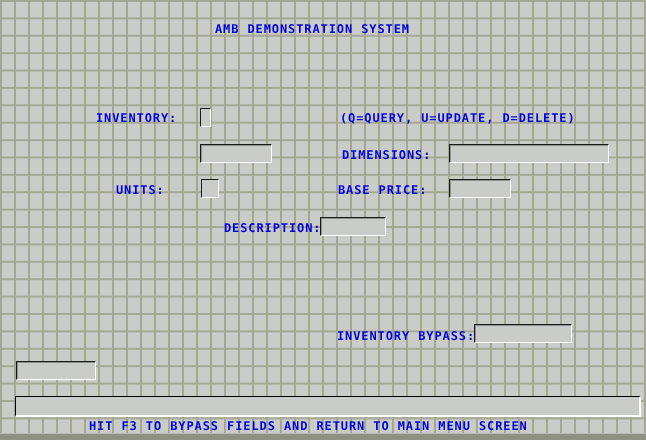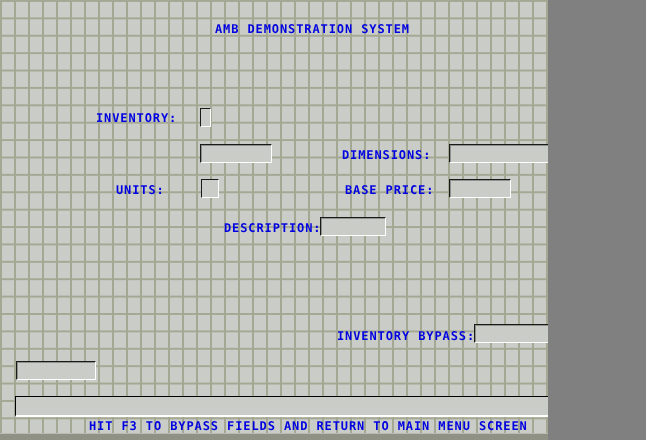--- a/index.html
+++ b/index.html
@@ -3,21 +3,21 @@
 <meta charset="utf-8">
 <title>AMB Demonstration System - Parts Update Screen</title>
 <style>
   html, body {
     margin: 0;
     padding: 0;
     background: #808080;
   }
   #screen {
     position: relative;
-    width: 548px;
+    width: 646px;
     height: 440px;
     overflow: hidden;
     font-family: "DejaVu Sans Mono", "Liberation Mono", monospace;
     
     background-color: #c9ccc7;
     background-image:
       linear-gradient(to right, #a4a893 0px, #a4a893 2px, transparent 2px),
       linear-gradient(to bottom, #a4a893 0px, #a4a893 2px, transparent 2px);
     background-size: 14px 17.4px;
     background-position: 0 0;
@@ -74,30 +74,31 @@
 </style>
 </head>
 <body>
 
 <div id="screen">
 
   <div class="txt" style="left:215px; top:22px;">AMB DEMONSTRATION SYSTEM</div>
 
   <div class="txt" style="left:96px; top:111px;">INVENTORY:</div>
   <div class="field tiny" style="left:200px; top:108px; width:11px; height:19px;"></div>
+  <div class="txt" style="left:340px; top:111px;">(Q=QUERY, U=UPDATE, D=DELETE)</div>
 
   <div class="field" style="left:200px; top:144px; width:72px; height:19px;"></div>
 
   <div class="txt" style="left:342px; top:148px;">DIMENSIONS:</div>
   <div class="field" style="left:449px; top:144px; width:160px; height:19px;"></div>
 
   <div class="txt" style="left:96px; top:183px;padding-left:20px;">UNITS:</div>
   <div class="field tiny" style="left:201px; top:179px; width:18px; height:19px;"></div>
 
-  <div class="txt" style="left:345px; top:183px;">BASE PRICE:</div>
+  <div class="txt" style="left:338px; top:183px;">BASE PRICE:</div>
   <div class="field" style="left:449px; top:179px; width:62px; height:19px;"></div>
 
   <div class="txt" style="left:224px; top:221px;">DESCRIPTION:</div>
   <div class="field" style="left:320px; top:217px; width:66px; height:19px;"></div>
 
   <div class="txt" style="left:337px; top:329px;">INVENTORY BYPASS:</div>
   <div class="field" style="left:474px; top:324px; width:98px; height:19px;"></div>
 
   <div class="field" style="left:16px; top:361px; width:80px; height:19px;"></div>
 

